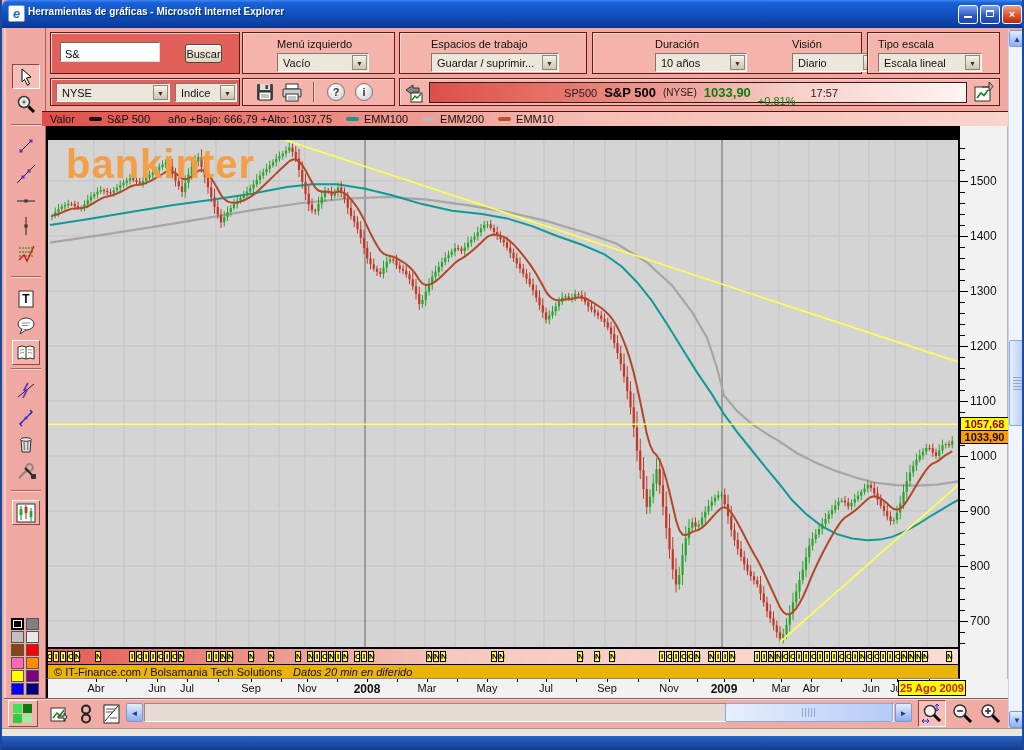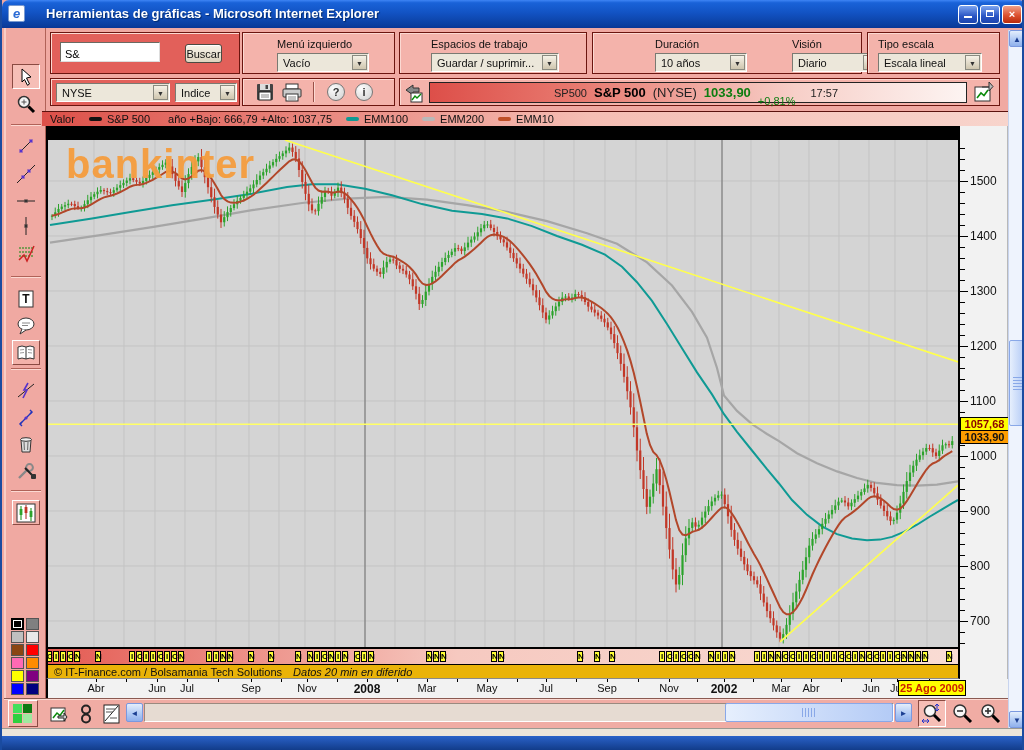--- a/index.html
+++ b/index.html
@@ -4,21 +4,21 @@
 <style>
   html,body{margin:0;padding:0;background:#444;}
   *{box-sizing:border-box;font-family:"Liberation Sans",sans-serif;}
   #screen{position:relative;width:1024px;height:750px;background:#f0a9a2;overflow:hidden;
     border-left:2px solid #1a4ba0;border-right:2px solid #1a4ba0;}
   .abs{position:absolute;}
   
   .titlebar{left:0;top:0;width:1024px;height:28px;
     background:linear-gradient(180deg,#3e85f5 0%,#1962d8 10%,#1253c4 45%,#0b3d9d 92%,#0a3694 100%);
     border-radius:7px 7px 0 0;}
-  .titletext{left:44px;top:6px;color:#fff;font-size:13px;font-weight:bold;text-shadow:1px 1px 1px #002a6e;}
+  .titletext{left:26px;top:6px;color:#fff;font-size:10px;font-weight:bold;text-shadow:1px 1px 1px #002a6e;}
   .ieicon{left:6px;top:5px;width:17px;height:17px;background:#fff;border:1px solid #7a9ad0;border-radius:2px;
     color:#2a6ad4;font-size:13px;font-weight:bold;font-style:italic;text-align:center;line-height:15px;}
   .tbn{top:5px;width:20px;height:19px;border:1px solid #fff;border-radius:3px;color:#fff;
     font-size:11px;text-align:center;line-height:16px;font-weight:bold;}
   .tbn.blue{background:linear-gradient(180deg,#7ca4ef,#2a55c4 60%,#1c44ae);}
   .tbn.red{background:linear-gradient(180deg,#f0a088,#dd5230 55%,#b92a0a);}
   .restore-glyph{width:8px;height:7px;border:1px solid #fff;border-top:2px solid #fff;margin:4px auto 0;}
   .min-glyph{width:8px;height:2px;background:#fff;margin:10px auto 0;}
   
   .panel{background:#f4b3ab;border:1px solid #6b150f;box-shadow:inset 1px 1px 0 #fcd9d2;}
@@ -284,21 +284,21 @@
       <div class="abs" style="left:3px;top:3px;">
         <svg width="22" height="22">
             <path d="M3,8 L10,3 L10,6 L16,6 L16,10 L10,10 L10,13 Z" fill="#888" stroke="#333"></path>
             <rect x="8" y="11" width="11" height="9" fill="#fff" stroke="#333"></rect>
             <path d="M9,18 L12,14 L14,16 L18,12" fill="none" stroke="#0a8a0a" stroke-width="1.4"></path>
           </svg>
         </div>
       <div class="abs tickerbar" style="left:29px;top:3px;width:538px;height:21px;">
         <span style="font-size:11px;color:#222;">SP500</span>
         <span style="font-size:13px;font-weight:bold;color:#000;">S&amp;P 500</span>
-        <span style="font-size:13px;color:#222;">(NYSE)</span>
+        <span style="font-size:10px;color:#222;">(NYSE)</span>
         <span style="font-size:13px;font-weight:bold;color:#0d7d10;">1033,90</span>
         <span style="font-size:11px;color:#0d7d10;margin-top:16px;">+0,81%</span>
         <span style="font-size:11px;color:#222;margin-left:8px;">17:57</span>
       </div>
       <div class="abs" style="left:573px;top:2px;">
         <svg width="24" height="23">
             <rect x="2" y="6" width="15" height="14" fill="#fff" stroke="#333"></rect>
             <path d="M4,17 L8,12 L11,14.5 L15,9" fill="none" stroke="#0a8a0a" stroke-width="1.6"></path>
             <path d="M12,8 L19,8 L19,3 L23,7.5 L19,12 L19,8" transform="translate(-3,-2)" fill="#bbb" stroke="#333"></path>
           </svg>
@@ -1051,21 +1051,21 @@
       <div class="xlab" style="left: 109px;">Jun</div>
       <div class="xlab" style="left: 139px;">Jul</div>
       <div class="xlab" style="left: 203px;">Sep</div>
       <div class="xlab" style="left: 259px;">Nov</div>
       <div class="xlab" style="left: 319px; font-weight: bold; font-size: 12px;">2008</div>
       <div class="xlab" style="left: 379px;">Mar</div>
       <div class="xlab" style="left: 439px;">May</div>
       <div class="xlab" style="left: 498px;">Jul</div>
       <div class="xlab" style="left: 559px;">Sep</div>
       <div class="xlab" style="left: 621px;">Nov</div>
-      <div class="xlab" style="left: 676px; font-weight: bold; font-size: 12px;">2002</div>
+      <div class="xlab" style="left: 676px; font-weight: bold; font-size: 12px;">2009</div>
       <div class="xlab" style="left: 733px;">Mar</div>
       <div class="xlab" style="left: 763px;">Abr</div>
       <div class="xlab" style="left: 823px;">Jun</div>
       <div class="xlab" style="left: 849px;">Jul</div>
       <div class="abs datetag" style="left: 850px; top: 1px; width: 68px; height: 16px;">25 Ago 2009</div>
     </div>
 
   <div class="abs yaxis" style="left:958px;top:126px;width:48px;height:553px;" id="yaxis">
       <div class="ytick" style="top: 517px; width: 5px;"></div>
       <div class="ytick" style="top: 506px; width: 5px;"></div>

